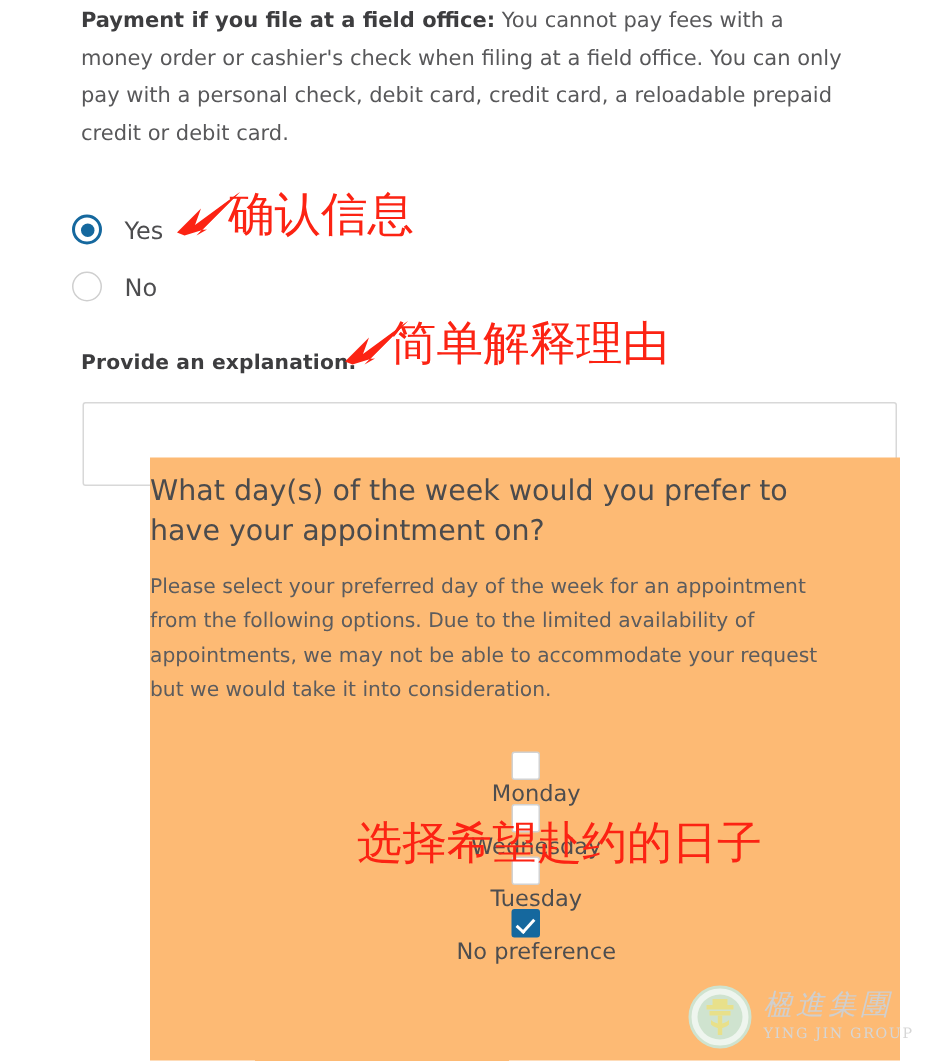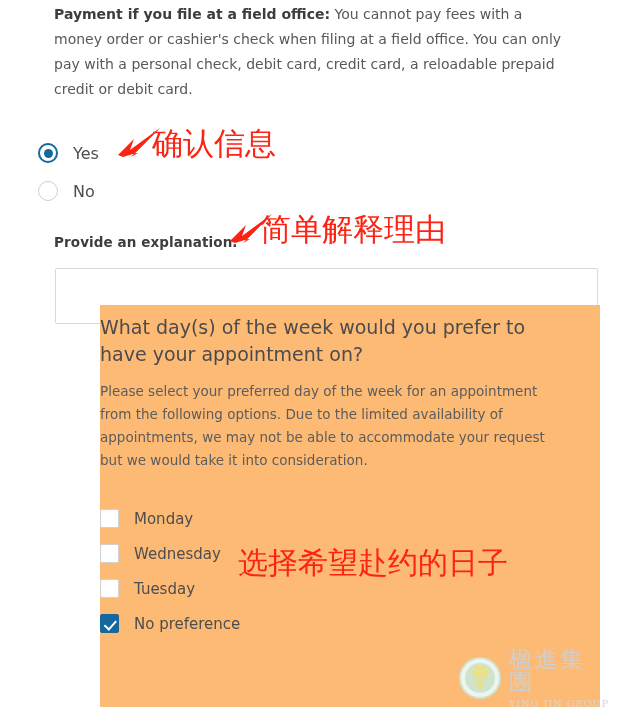--- a/index.html
+++ b/index.html
@@ -27,21 +27,21 @@
     color: #58585a;
   }
   .intro b {
     color: #3d3d3f;
     font-weight: bold;
   }
 
   
   .radio-group {
     position: absolute;
-    left: 38px;
+    left: 48px;
     top: 134px;
     width: 300px;
   }
   .radio-row {
     display: flex;
     align-items: center;
     height: 38px;
   }
   .radio-mark {
     width: 20px;
@@ -123,20 +123,21 @@
   }
 
   
   .check-list {
     margin-top: 29px;
   }
   .check-row {
     display: flex;
     align-items: center;
     height: 35px;
+    flex-direction: column;
   }
   .check-mark {
     width: 19px;
     height: 19px;
     box-sizing: border-box;
     flex: 0 0 auto;
     border-radius: 2px;
     background: #ffffff;
     border: 1.6px solid #d2d2d2;
     position: relative;
@@ -194,24 +195,25 @@
   .wm-badge {
     width: 44px;
     height: 44px;
     flex: 0 0 auto;
   }
   .wm-text {
     margin-left: 7px;
     line-height: 1;
   }
   .wm-cn {
-    font-size: 23px;
+    font-size: 19px;
     color: #cfcfcf;
     letter-spacing: 2.5px;
     font-family: "DejaVu Sans", "Liberation Sans", sans-serif;
+    font-style: italic;
   }
   .wm-en {
     font-size: 9.5px;
     color: #d6d6d6;
     letter-spacing: 1.1px;
     margin-top: 5px;
     font-family: "DejaVu Serif", "Liberation Serif", serif;
   }
 </style>
 </head>

